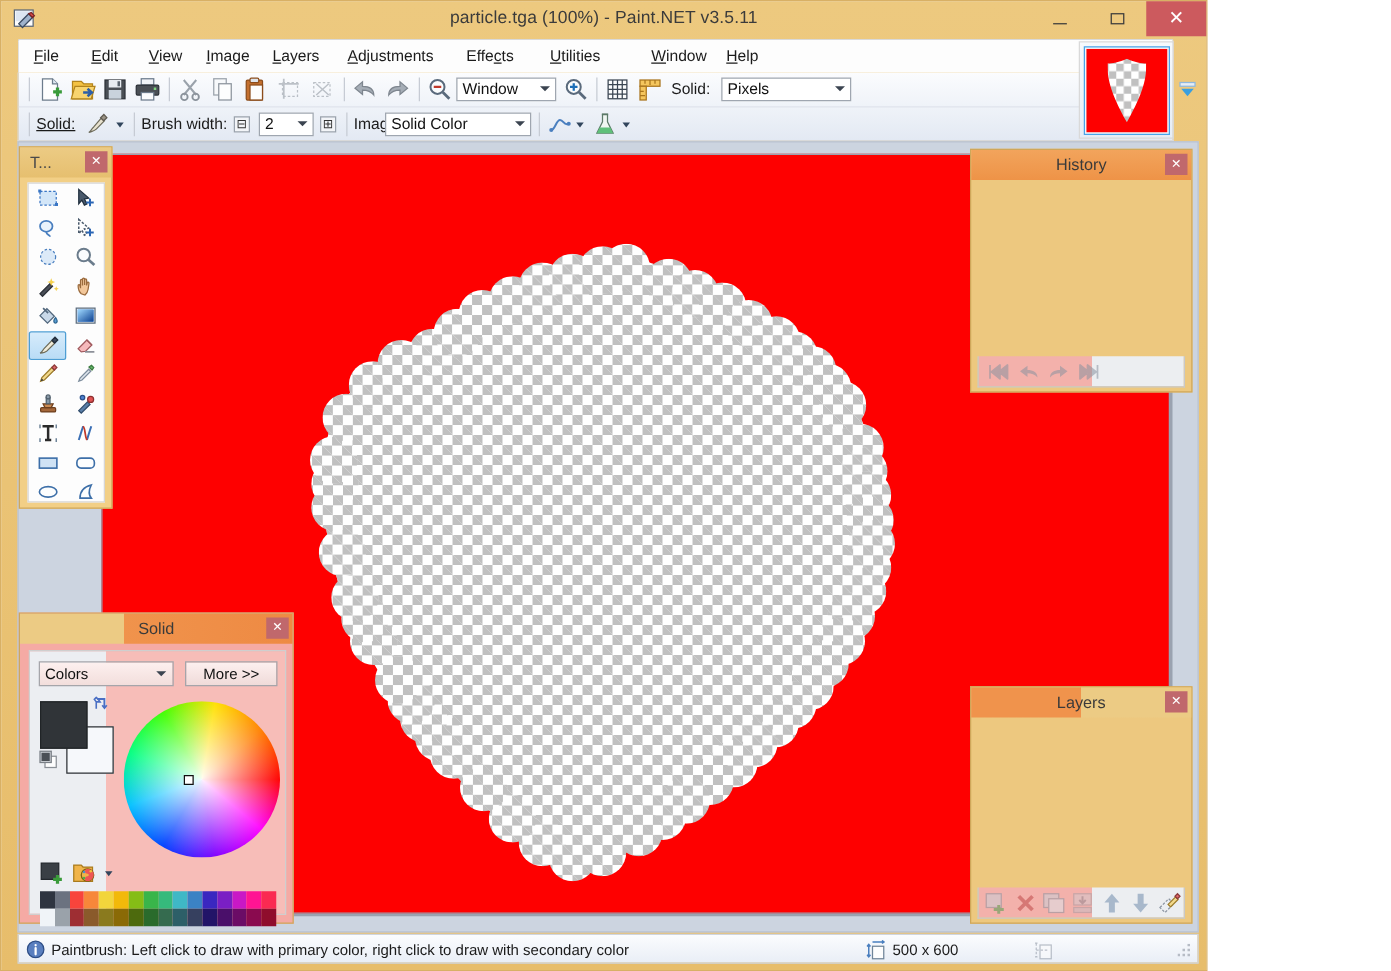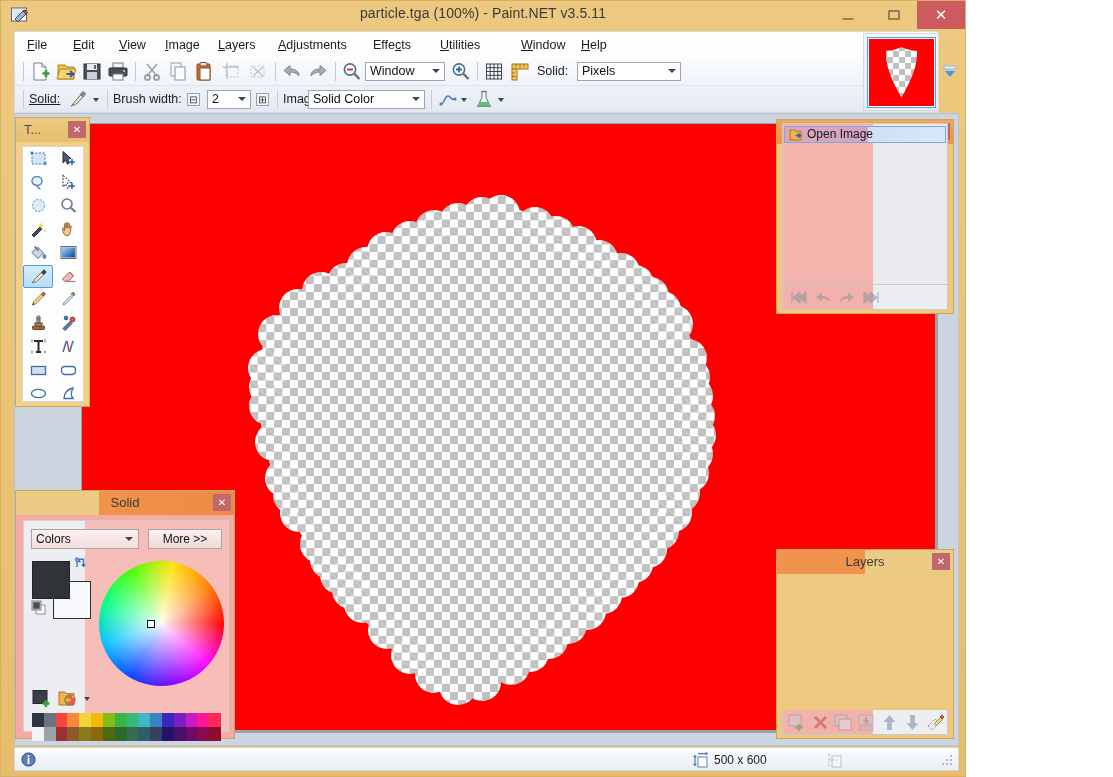--- a/index.html
+++ b/index.html
@@ -655,31 +655,20 @@
           </svg>
         </div>
     </div>
   </div>
 
   <div class="palette" id="history-palette">
     <div class="pal-head">
       <div class="pal-title">History</div>
       <div class="pal-close">✕</div>
     </div>
-    <div id="history-list">
-      <div class="hist-item">
-        <span style="position:absolute;left:3px;top:1px">
-          <svg width="15" height="14" viewBox="0 0 15 14">
-              <path d="M2 2h5l1.2 1.4H13V12H2z" fill="#f0b44a" stroke="#a97b1d"></path>
-              <path d="M7.5 7.5h5M10 5.3l2.6 2.2L10 9.8" fill="none" stroke="#2a5fa8" stroke-width="1.4"></path>
-            </svg>
-        </span>
-        <span>Open Image</span>
-      </div>
-    </div>
     <div id="history-nav">
       <span class="hnav" style="left:6px">
         <svg width="20" height="17" viewBox="0 0 20 17" opacity=".55">
             <path d="M3 3v11M10 8.5L17 3v11zM4 8.5L11 3v11z" fill="#8a93a0" stroke="#8a93a0" stroke-width="1.4" stroke-linejoin="round"></path>
           </svg>
         </span>
       <span class="hnav" style="left:30px">
         <svg width="20" height="17" viewBox="0 0 20 17" opacity=".55">
             <path d="M17 13c0-4.2-3.6-6-8-6V3.5L3 8l6 4.5V9.5c3 0 6 1 8 3.5z" fill="#8a93a0"></path>
           </svg>
@@ -835,20 +824,21 @@
     </div>
   </div>
 
   <div id="statusbar">
     <span id="status-ico">
       <svg width="15" height="15" viewBox="0 0 15 15">
           <circle cx="7.5" cy="7.5" r="6.6" fill="#5a7fbf" stroke="#2e4e86"></circle>
           <path d="M7.5 4v.2M7.5 6.4v5" stroke="#fff" stroke-width="1.8" stroke-linecap="round"></path>
         </svg>
     </span>
+    <div id="status-text">Paintbrush: Left click to draw with primary color, right click to draw with secondary color</div>
     <span id="size-ico">
       <svg width="16" height="16" viewBox="0 0 16 16">
           <rect x="5" y="5" width="9" height="10" fill="#fdfdfd" stroke="#6f8499"></rect>
           <path d="M2 4v9M0.6 5.2L2 3.6l1.4 1.6M0.6 11.8L2 13.4l1.4-1.6" stroke="#4a7fbf" stroke-width="1.2" fill="none"></path>
           <path d="M5 1.6h9M12.6.4L14.2 1.6 12.6 2.8" stroke="#4a7fbf" stroke-width="1.2" fill="none"></path>
         </svg>
     </span>
     <div id="size-text">500 x 600</div>
     <span id="selsize-ico">
       <svg width="16" height="16" viewBox="0 0 16 16" opacity=".55">

